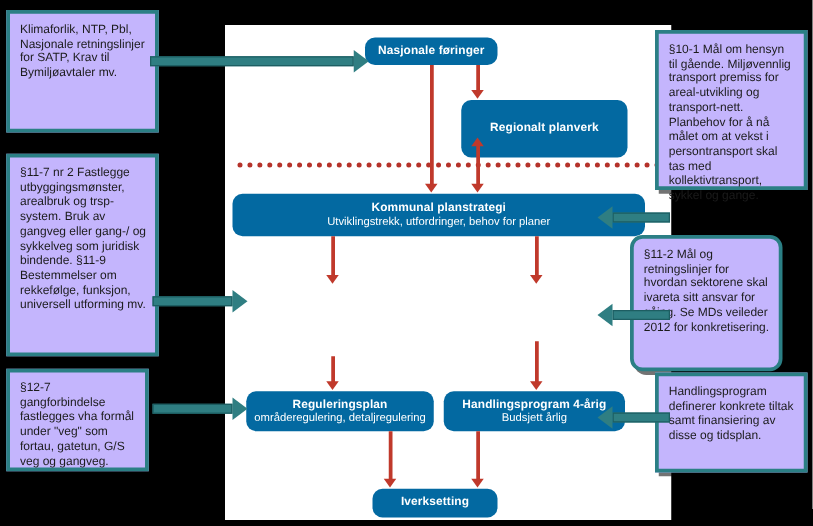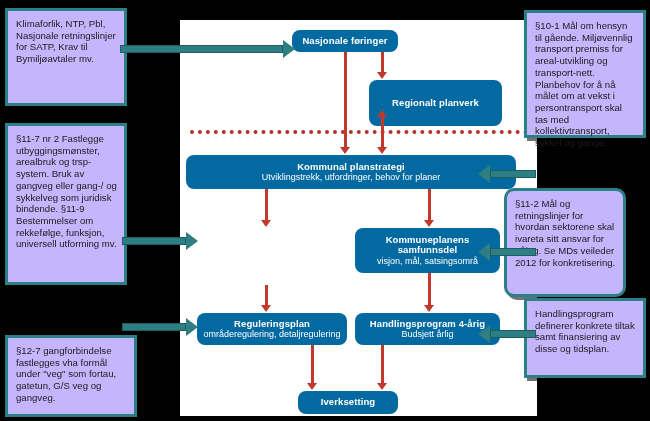--- a/index.html
+++ b/index.html
@@ -110,24 +110,20 @@
   <div class="fbox" style="left:369px;top:80px;width:133px;height:46px;">
     <div class="t1">Regionalt planverk</div>
   </div>
 
   <div class="fbox" style="left:186px;top:155px;width:330px;height:34px;">
     <div class="t1">Kommunal planstrategi</div>
     <div class="t2">Utviklingstrekk, utfordringer, behov for planer</div>
   </div>
 
 
-  <div class="fbox" style="left:355px;top:228px;width:145px;height:45px;">
-    <div class="t1">Kommuneplanens samfunnsdel</div>
-    <div class="t2">visjon, mål, satsingsområ</div>
-  </div>
 
   <div class="fbox" style="left:197px;top:313px;width:150px;height:32px;">
     <div class="t1">Reguleringsplan</div>
     <div class="t2">områderegulering, detaljregulering</div>
   </div>
 
   <div class="fbox" style="left:355px;top:313px;width:145px;height:32px;">
     <div class="t1">Handlingsprogram 4-årig</div>
     <div class="t2">Budsjett årlig</div>
   </div>
@@ -165,25 +161,25 @@
   <div class="ahead" style="left:377px;top:383px;"></div>
 
   <div class="note" style="left:5px;top:8px;width:122px;height:98px;">
     <span>Klimaforlik, NTP, Pbl, Nasjonale retningslinjer for SATP, Krav til Bymiljøavtaler mv.</span>
   </div>
 
   <div class="note" style="left:5px;top:123px;width:122px;height:162px;">
     <span>§11-7 nr 2 Fastlegge utbyggingsmønster, arealbruk og trsp-system. Bruk av gangveg eller gang-/ og sykkelveg som juridisk bindende. §11-9 Bestemmelser om rekkefølge, funksjon, universell utforming mv.</span>
   </div>
 
-  <div class="note" style="left:5px;top:295px;width:132px;height:82px;margin-top:40px;">
+  <div class="note" style="left:5px;top:295px;width:114px;height:82px;">
     <span>§12-7 gangforbindelse fastlegges vha formål under "veg" som fortau, gatetun, G/S veg og gangveg.</span>
   </div>
 
-  <div class="note" style="left:524px;top:10px;width:122px;height:128px;">
+  <div class="note" style="left:524px;top:24px;width:122px;height:128px;">
     <span>§10-1 Mål om hensyn til gående. Miljøvennlig transport premiss for areal-utvikling og transport-nett. Planbehov for å nå målet om at vekst i persontransport skal tas med kollektivtransport, sykkel og gange.</span>
   </div>
 
   <div class="note" style="left:504px;top:188px;width:122px;height:109px;border-radius:10px;">
     <span>§11-2 Mål og retningslinjer for hvordan sektorene skal ivareta sitt ansvar for gåing. Se MDs veileder 2012 for konkretisering.</span>
   </div>
 
   <div class="note" style="left:524px;top:298px;width:122px;height:80px;">
     <span>Handlingsprogram definerer konkrete tiltak samt finansiering av disse og tidsplan.</span>
   </div>

